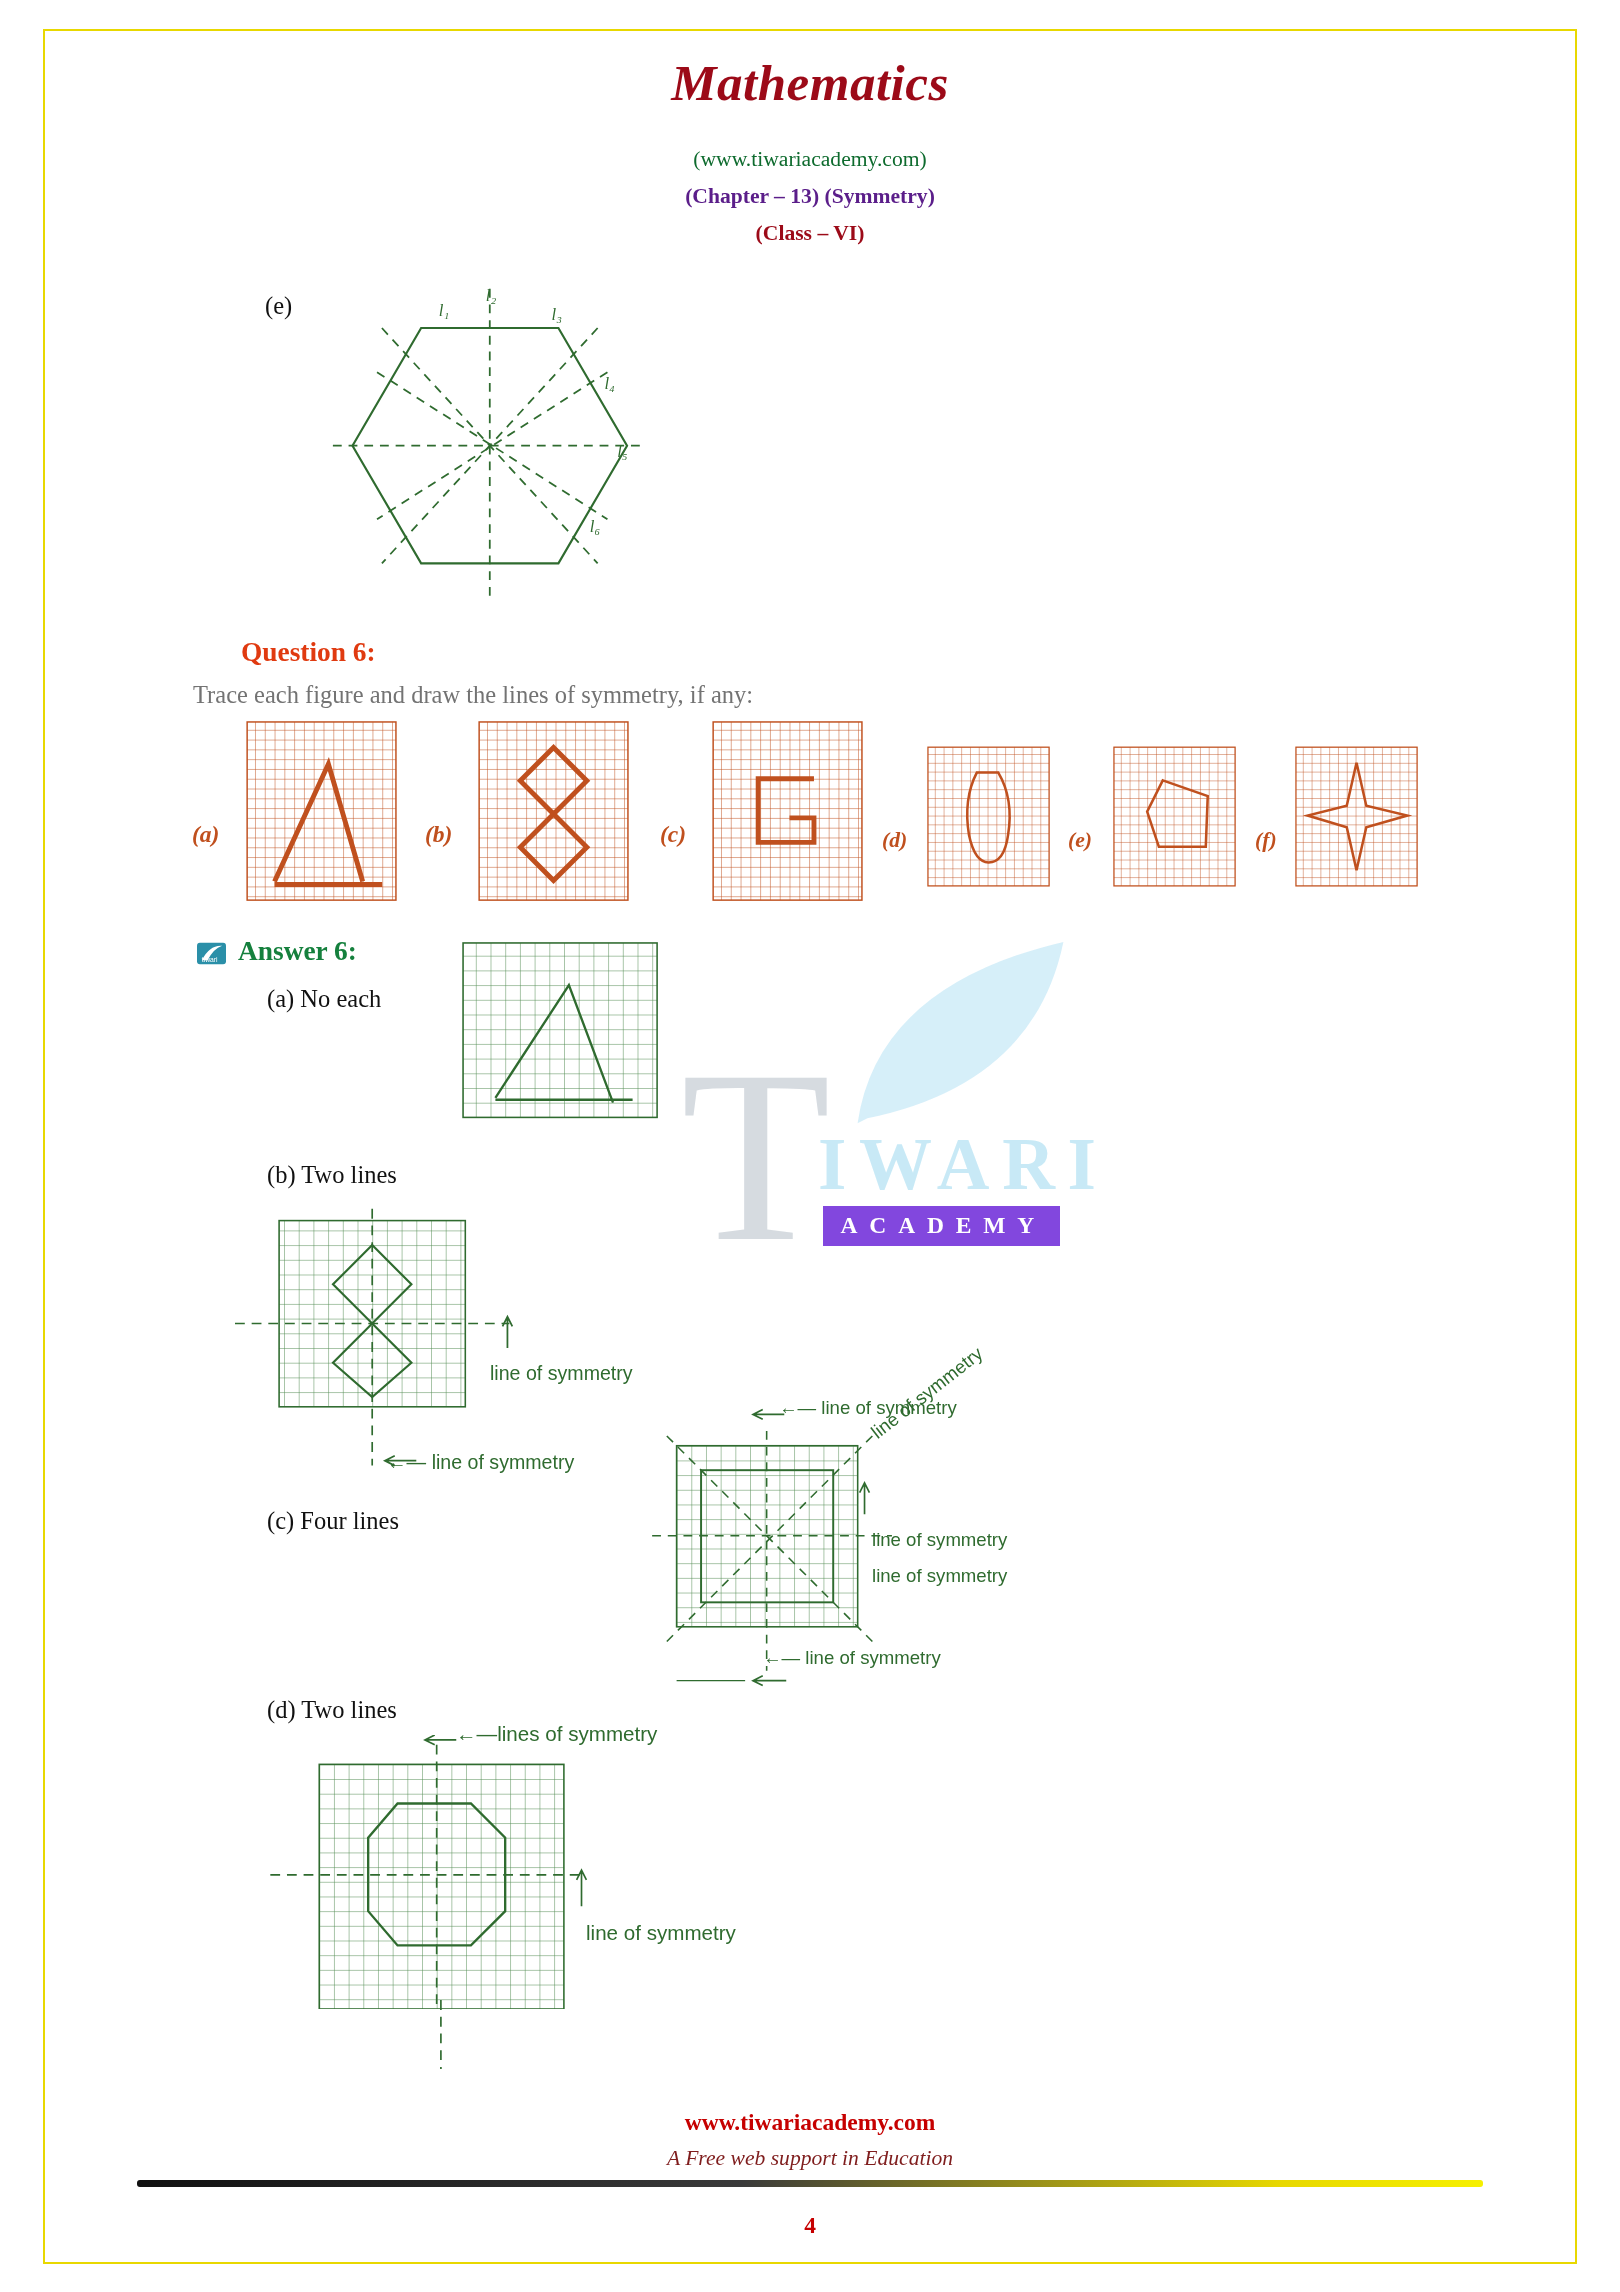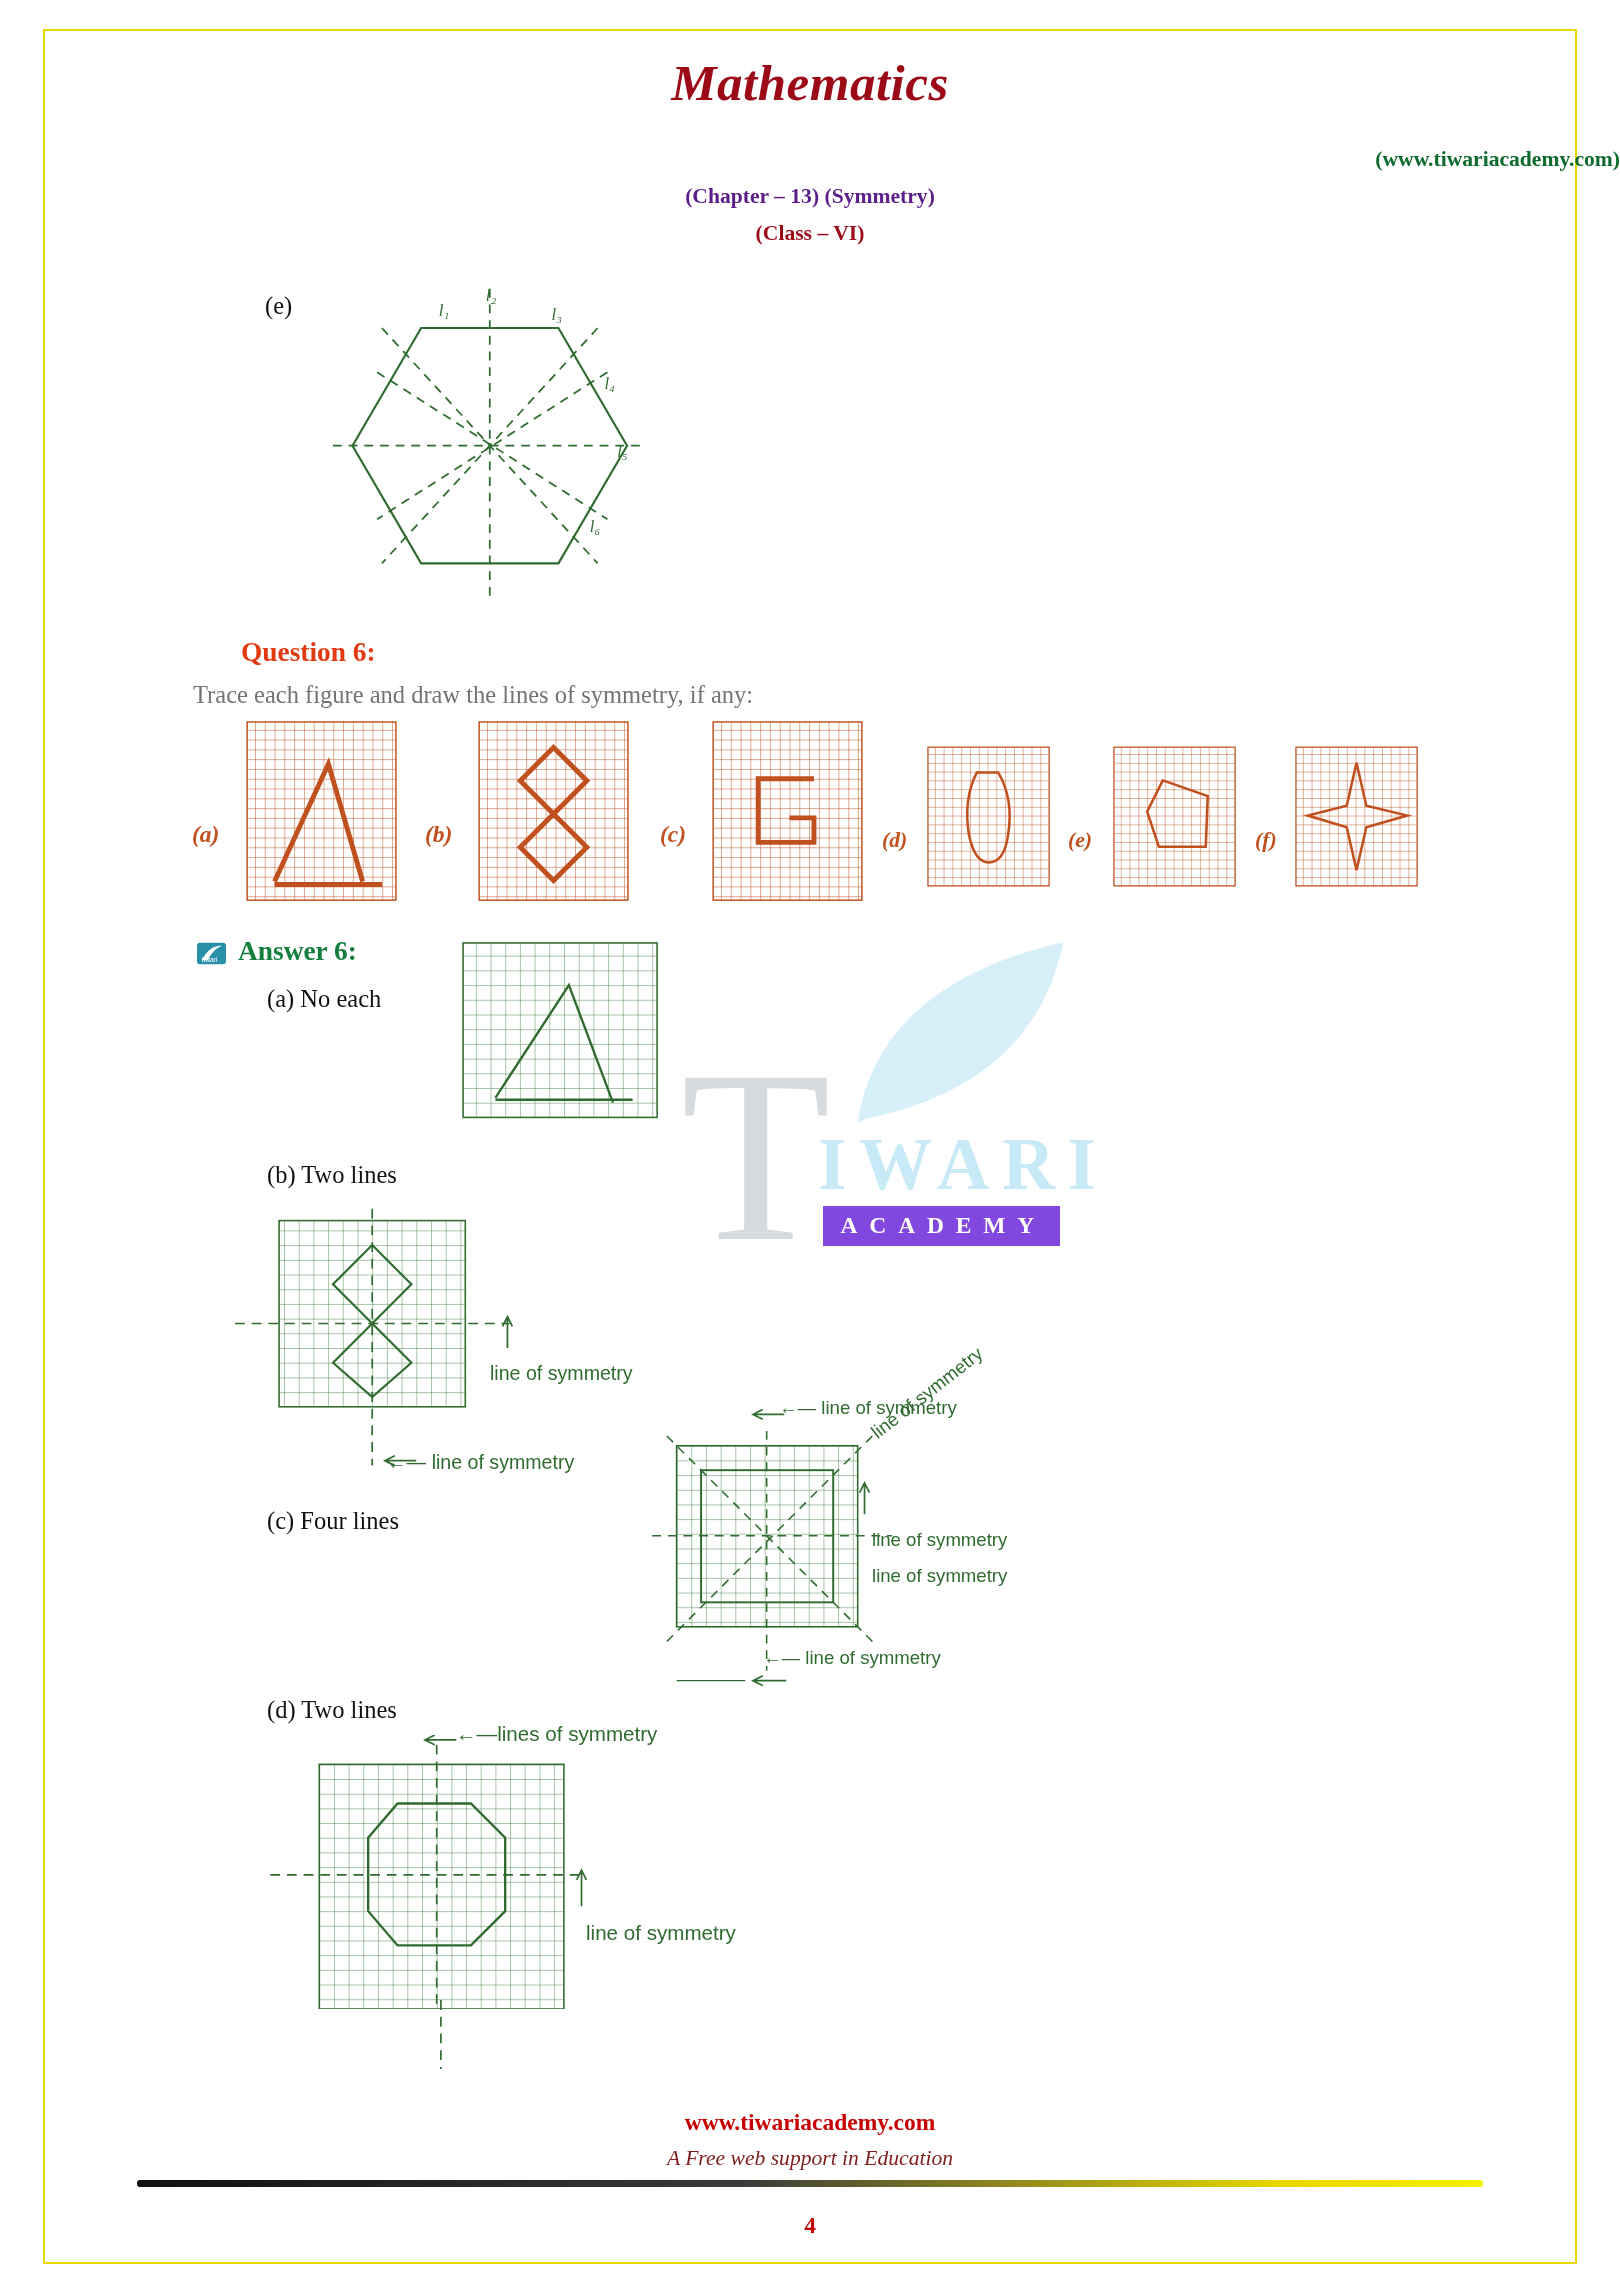--- a/index.html
+++ b/index.html
@@ -27,21 +27,21 @@
   .title{
     position:absolute;left:0;right:0;top:54px;
     text-align:center;
     font-family:"Liberation Serif", serif;
     font-weight:bold;font-style:italic;
     font-size:51px;color:#9c0a18;
     letter-spacing:0.5px;
   }
   .site{
     position:absolute;left:0;right:0;top:147px;
-    text-align:right;font-weight:bold;font-size:21.6px;color:#0e6b2e;
+    text-align:center;font-weight:normal;font-size:21.6px;color:#0e6b2e;
   }
   .chapter{
     position:absolute;left:0;right:0;top:184px;
     text-align:center;font-weight:bold;font-size:21.6px;color:#5b1e8a;
   }
   .clazz{
     position:absolute;left:0;right:0;top:221px;
     text-align:center;font-weight:bold;font-size:21.6px;color:#9c0a18;
   }
 

